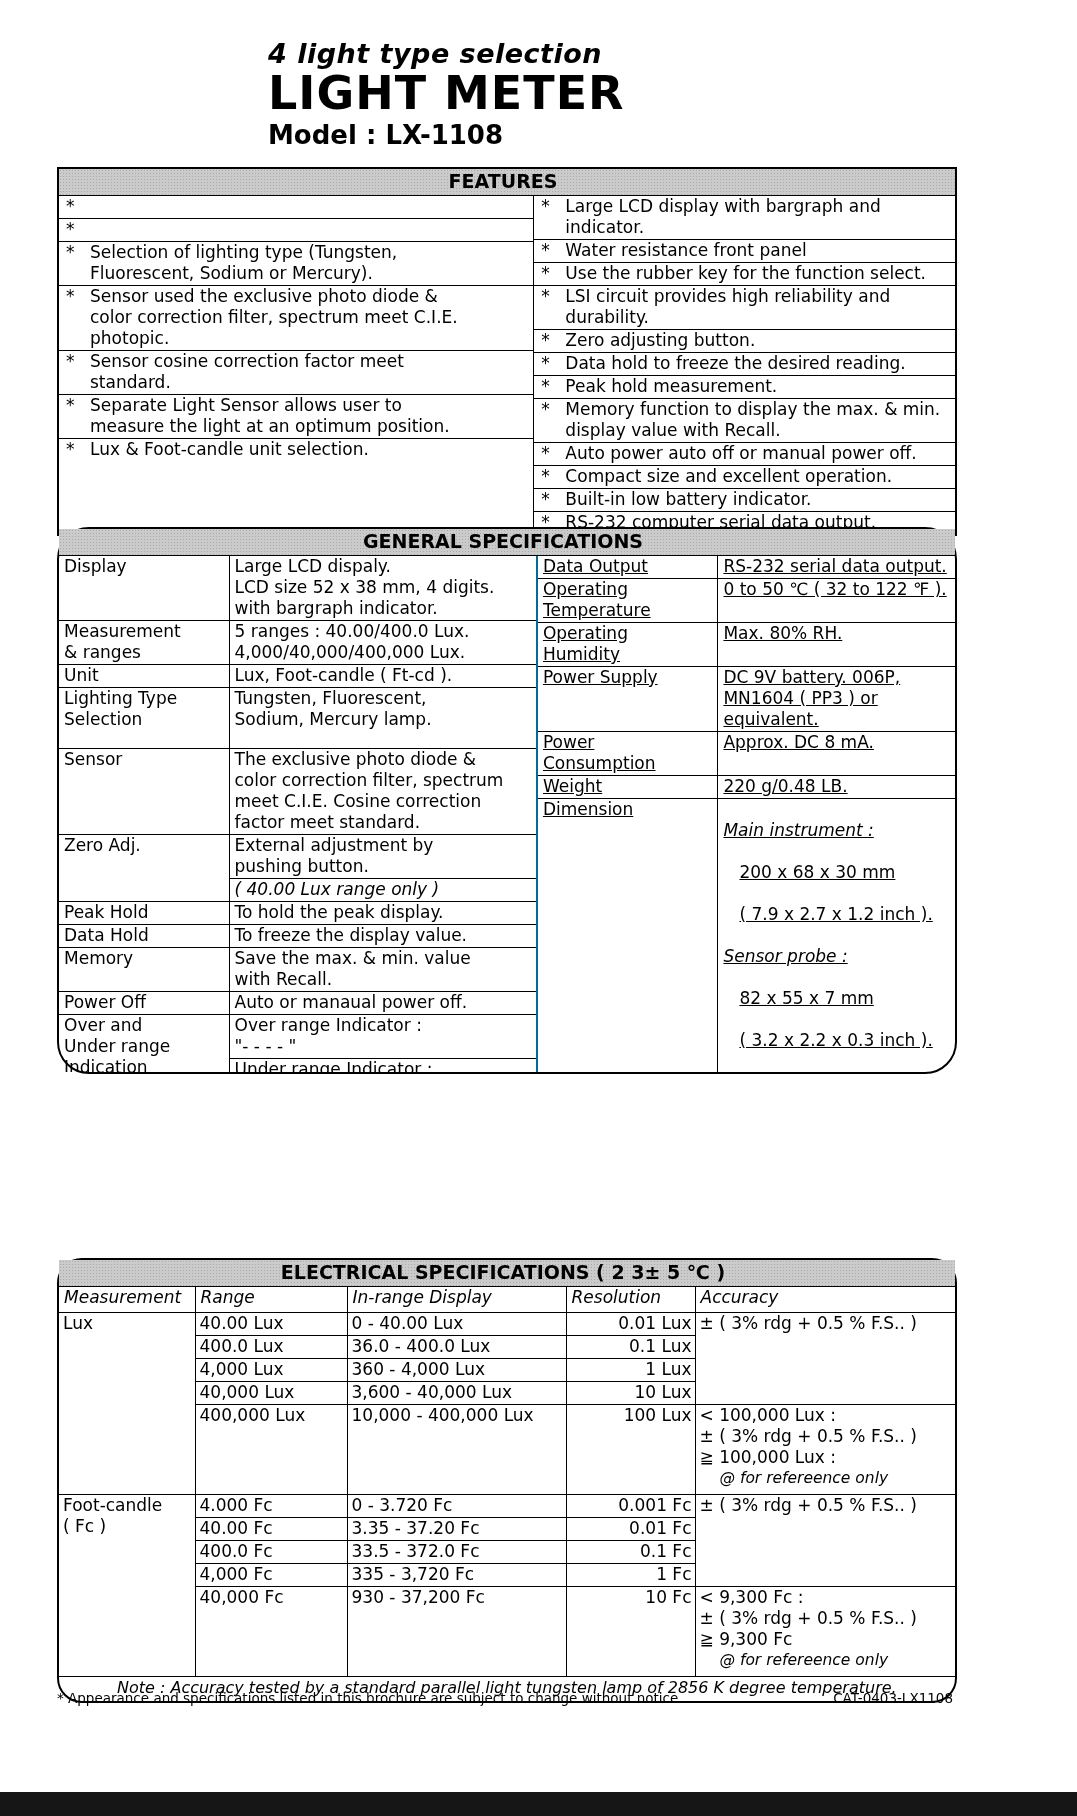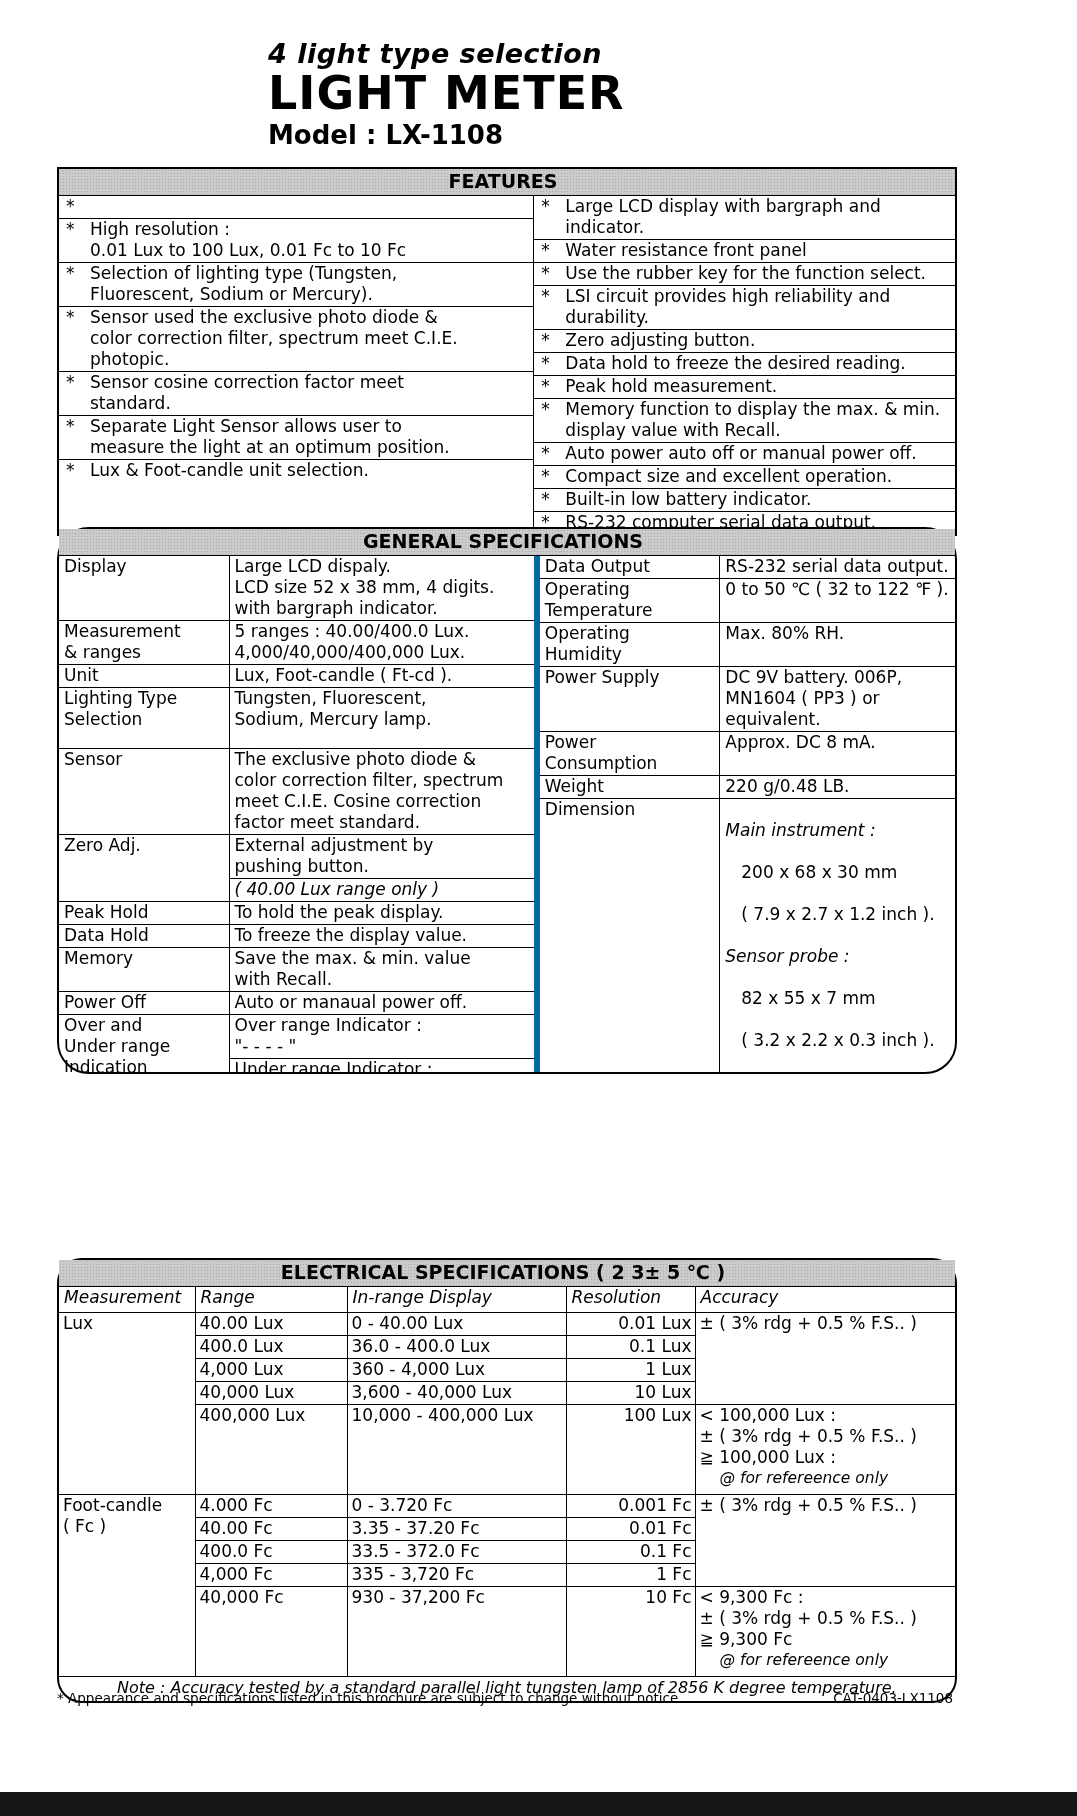--- a/index.html
+++ b/index.html
@@ -33,21 +33,21 @@
   .feat-right { width:47%; border-left:1px solid #000; }
   .fcell { display:flex; border-bottom:1px solid #000; padding:0 4px 1px 4px; }
   .feat-col .fcell:last-child { border-bottom:none; }
   .fstar { width:24px; flex:none; padding-left:3px; }
   .ftext { white-space:pre-line; }
 
   
   .general { top:527px;border-radius:32px; }
   .gen-wrap { display:flex; height:516px; overflow:hidden; }
   .gen-left  { width:478px; }
-  .gen-right { width:418px; border-left:6px solid #0369a1; }
+  .gen-right { width:418px; border-left:2px solid #0369a1;text-decoration:underline; }
   table.gtable { border-collapse:collapse; border-style:hidden; table-layout:fixed; width:100%; }
   table.gtable td { border:1px solid #000; vertical-align:top; padding:0 3px 1px 5px; white-space:pre-line; }
   .gen-left  col.c-lbl { width:170px; }
   .gen-right col.c-lbl { width:180px; }
   td.tall { height:59px; }
   .dim-ind { padding-left:16px; }
 
   
   .electrical { top:1258px;border-radius:25px; }
   table.etable { border-collapse:collapse; border-style:hidden; table-layout:fixed; width:100%; }
@@ -82,22 +82,20 @@
 
   <div class="tbl features">
     <div class="sec-header">FEATURES</div>
     <div class="feat-wrap">
       <div class="feat-col feat-left">
         <div class="fcell">
             <span class="fstar">*</span>
           </div>
         <div class="fcell">
             <span class="fstar">*</span>
-            <span class="ftext">High resolution :
-0.01 Lux to 100 Lux, 0.01 Fc to 10 Fc</span>
           </div>
         <div class="fcell">
             <span class="fstar">*</span>
             <span class="ftext">Selection of lighting type (Tungsten,
 Fluorescent, Sodium or Mercury).</span>
           </div>
         <div class="fcell">
             <span class="fstar">*</span>
             <span class="ftext">Sensor used the exclusive photo diode &amp;
 color correction filter, spectrum meet C.I.E.

